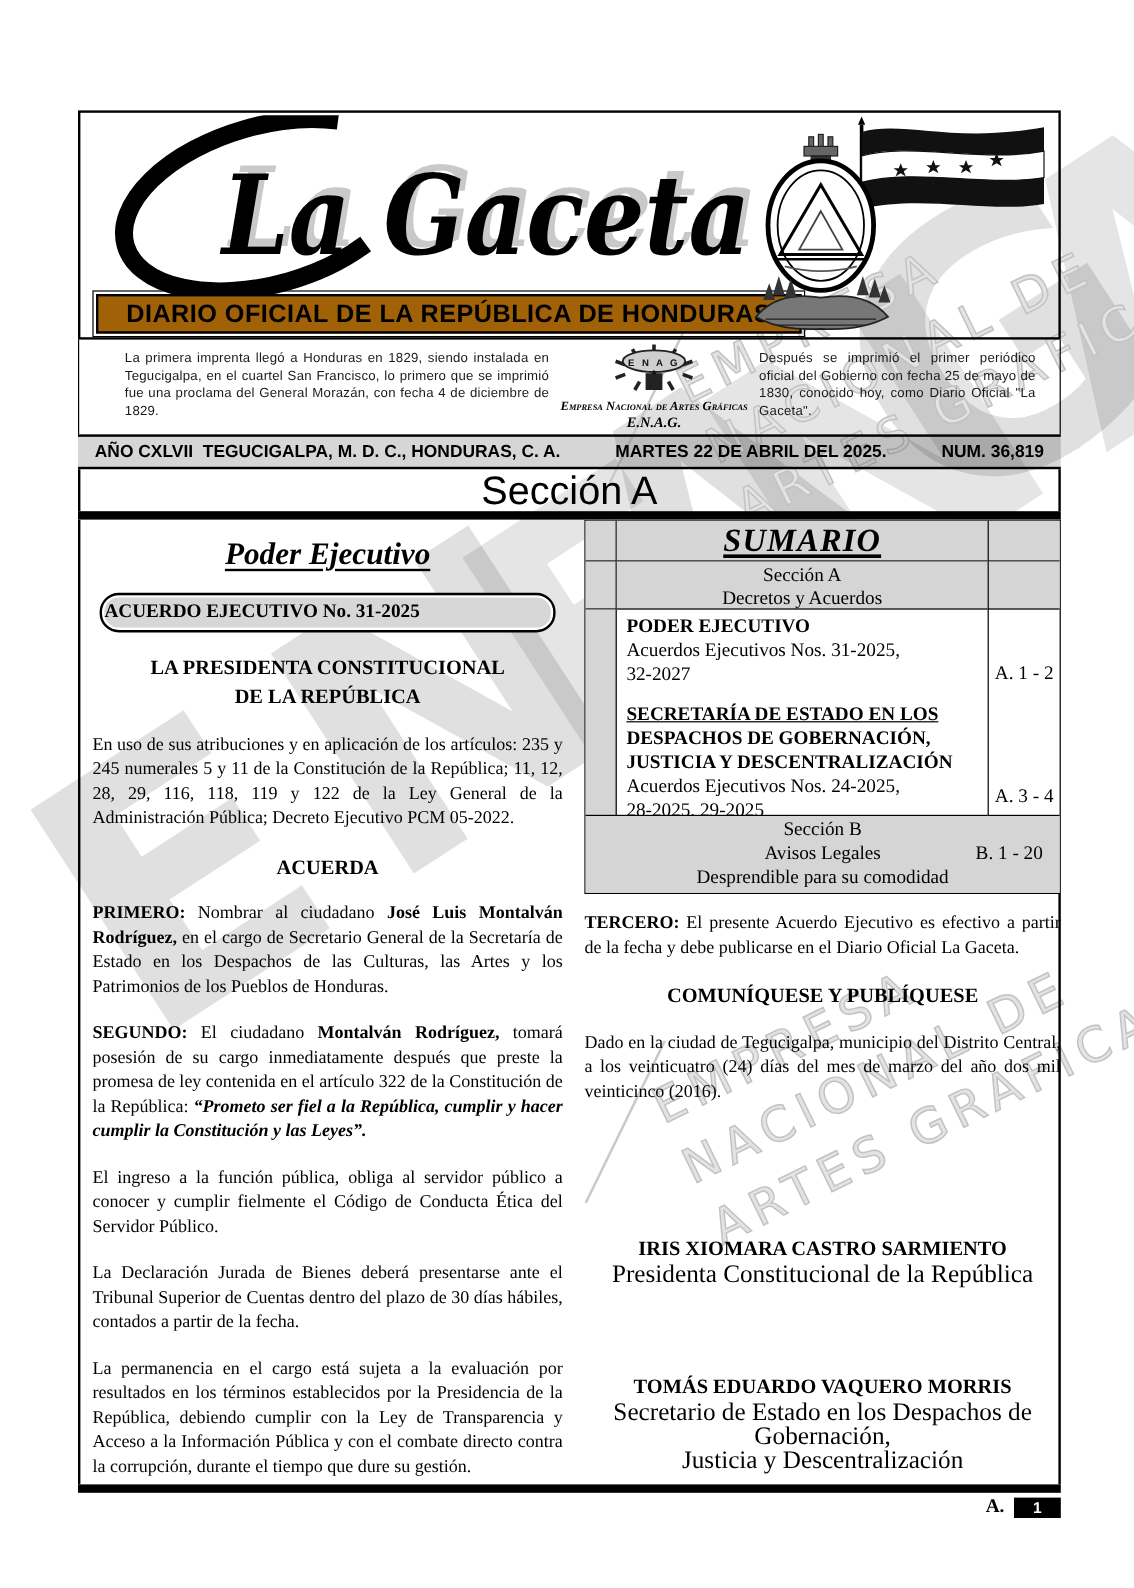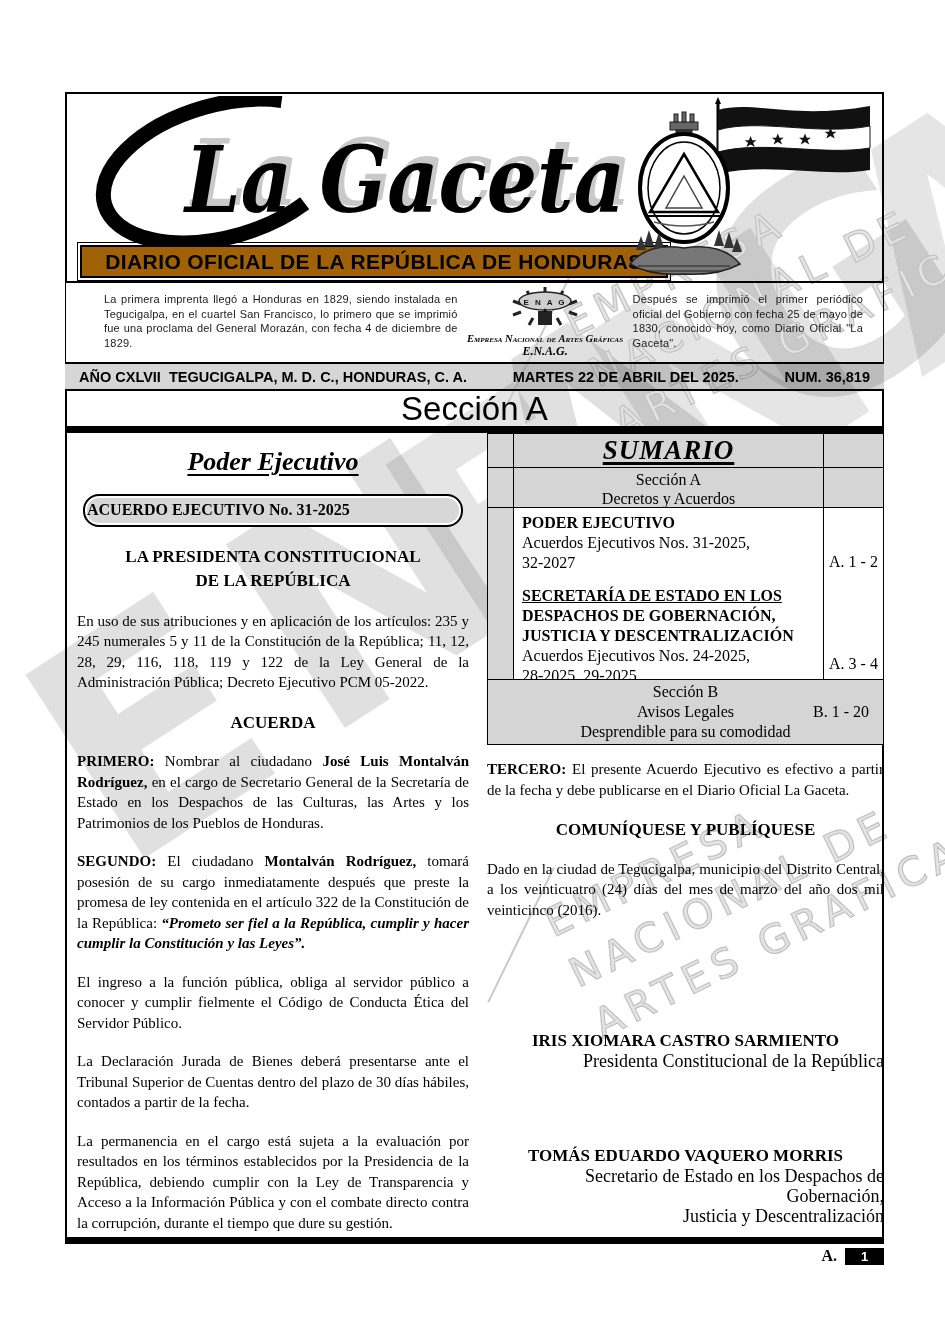--- a/index.html
+++ b/index.html
@@ -101,21 +101,21 @@
   .sum-content .line { display:block; }
   .entry2 { margin-top:13px;text-decoration:underline; }
   .sum-pages { position:absolute; font-size:16px; left:0; right:0; text-align:center; }
   .pages-1 { top:44px; } .pages-2 { bottom:5px; }
   .sum-secb { grid-column:1 / -1; height:64px; text-align:center; font-size:16px;
               line-height:20px; padding-top:2px; position:relative; }
   .avisos-pages { position:absolute; right:14px; top:22px; }
 
   .sig { text-align:center; }
   .sig-name { font-weight:bold; font-size:17px; line-height:21px; }
-  .sig-title { font-size:18px; line-height:20px;text-align:right; }
+  .sig-title { font-size:21px; line-height:20px; }
 
   
   .pagenum { top:1247px; display:flex; justify-content:flex-end; align-items:center; gap:8px; }
   .pagenum .letter { font-weight:bold; font-size:16px; }
   .pagenum .numbox { width:39px; height:17px; background:#000; color:#fff;
                      font-family:"Liberation Sans", sans-serif; font-weight:bold; font-size:13px;
                      display:flex; align-items:center; justify-content:center; }
 </style>
 </head>
 <body>

